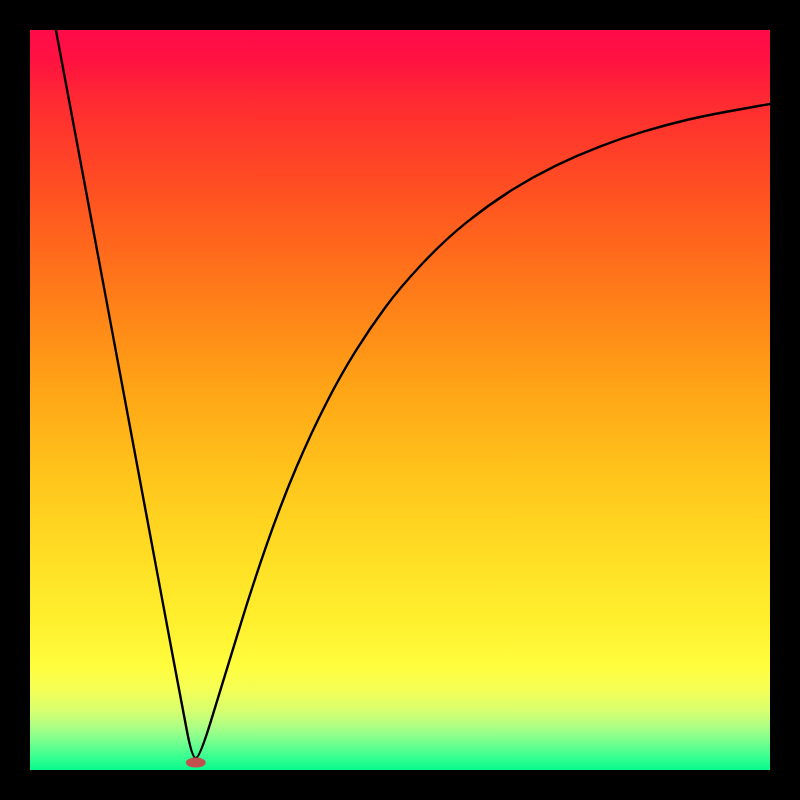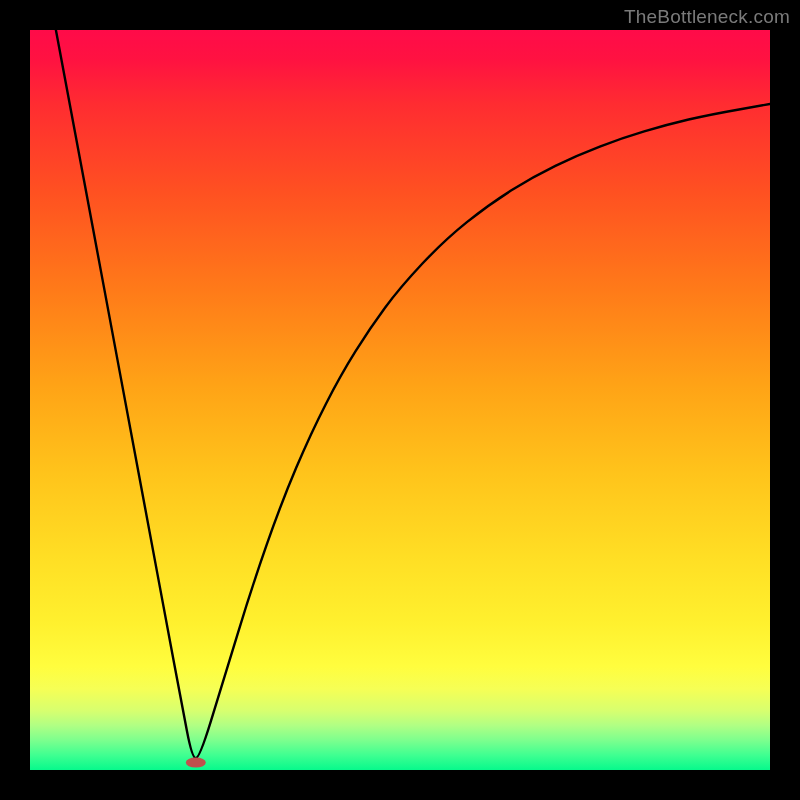--- a/index.html
+++ b/index.html
@@ -74,14 +74,13 @@
 </head>
 <body>
 
 <div class="frame">
   <div class="plot-area">
     <svg class="plot-svg" viewBox="0 0 740 740" preserveAspectRatio="none">
       <path id="curve-path" class="curve" d="M 25.9 0.0 Q 44.4 99.2 53.7 148.7 Q 62.9 198.3 72.2 247.9 Q 81.4 297.5 90.7 347.1 Q 99.9 396.6 109.2 446.2 Q 118.4 495.8 127.7 545.4 Q 136.9 595.0 144.3 634.2 Q 151.7 673.4 156.9 700.8 Q 162.1 728.2 165.8 728.2 Q 169.5 728.2 180.9 691.2 Q 192.4 654.2 207.2 605.3 Q 222.0 556.5 236.8 514.3 Q 251.6 472.1 266.4 437.3 Q 281.2 402.6 296.0 373.7 Q 310.8 344.8 325.6 321.2 Q 340.4 297.5 355.2 277.5 Q 370.0 257.5 392.2 233.8 Q 414.4 210.2 436.6 192.4 Q 458.8 174.6 481.0 160.6 Q 503.2 146.5 525.4 135.8 Q 547.6 125.1 569.8 116.6 Q 592.0 108.0 614.2 101.4 Q 636.4 94.7 658.6 89.5 Q 680.8 84.4 710.4 79.2 T 740.0 74.0"></path>
       <ellipse id="min-marker" class="min-marker" rx="10" ry="5" cx="165.8" cy="732.6"></ellipse>
     </svg>
   </div>
-  <div class="watermark">TheBottleneck.com</div>
 </div>
 
 </body></html>

